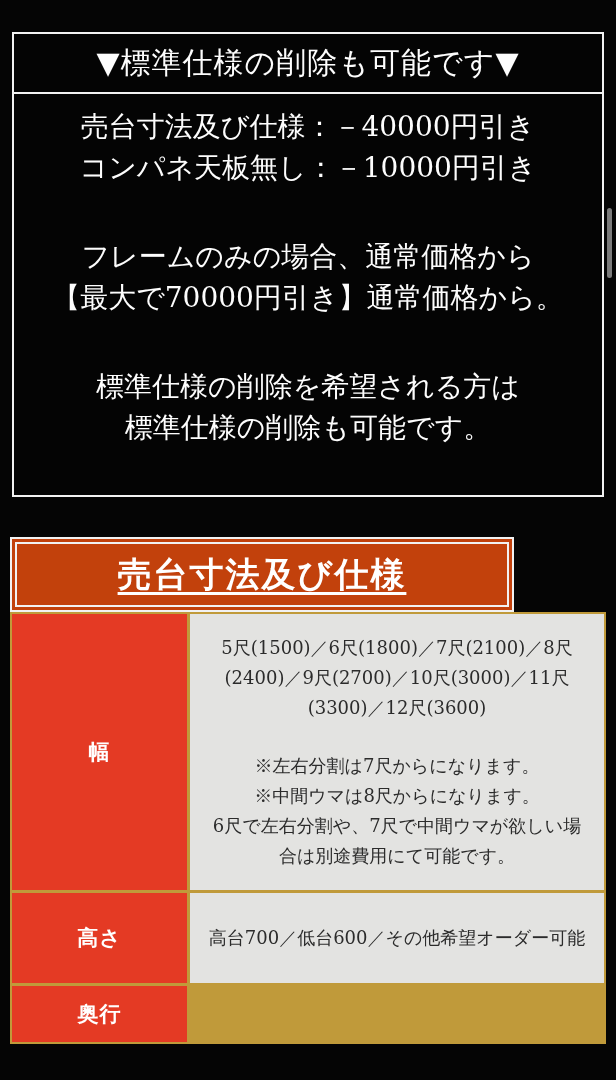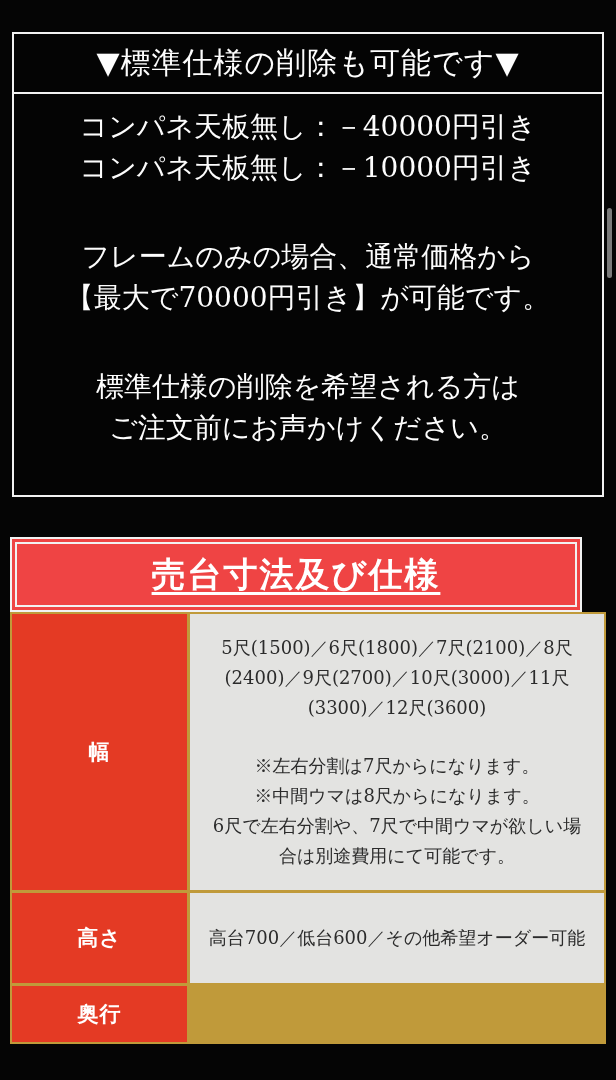--- a/index.html
+++ b/index.html
@@ -43,24 +43,24 @@
   .notice-body p{margin:0 0 48px 0;}
   .notice-body .line{
     display:block;
     font-size:28px;
     line-height:41px;
     white-space:nowrap;
   }
 
   
   .spec-title-box{
-    position:absolute;top:537px;left:10px;width:572px;height:75px;
+    position:absolute;top:537px;left:10px;width:504px;height:75px;
     border:2px solid var(--box-border);
     padding:3px;
-    background:#ef4444;
+    background:#c2410c;
   }
   .spec-title-inner{
     width:100%;height:100%;
     border:2px solid var(--box-border);
     display:flex;align-items:center;justify-content:center;
   }
   .spec-title{
     color:#fff;
     font-size:34px;
     font-weight:600;
@@ -111,30 +111,30 @@
 </style>
 </head>
 <body>
 
 <div class="page">
 
   <section class="notice-box">
     <div class="notice-title">▼標準仕様の削除も可能です▼</div>
     <div class="notice-body">
       <p>
-        <span class="line">コンパネ天板無し：－40000円引き</span>
+        <span class="line">売台寸法及び仕様：－40000円引き</span>
         <span class="line">コンパネ天板無し：－10000円引き</span>
       </p>
       <p>
         <span class="line">フレームのみの場合、通常価格から</span>
-        <span class="line">【最大で70000円引き】が可能です。</span>
+        <span class="line">【最大で70000円引き】通常価格から。</span>
       </p>
       <p>
         <span class="line">標準仕様の削除を希望される方は</span>
-        <span class="line">ご注文前にお声かけください。</span>
+        <span class="line">標準仕様の削除も可能です。</span>
       </p>
     </div>
   </section>
 
   <section class="spec-title-box">
     <div class="spec-title-inner">
       <span class="spec-title">売台寸法及び仕様</span>
     </div>
   </section>
 

